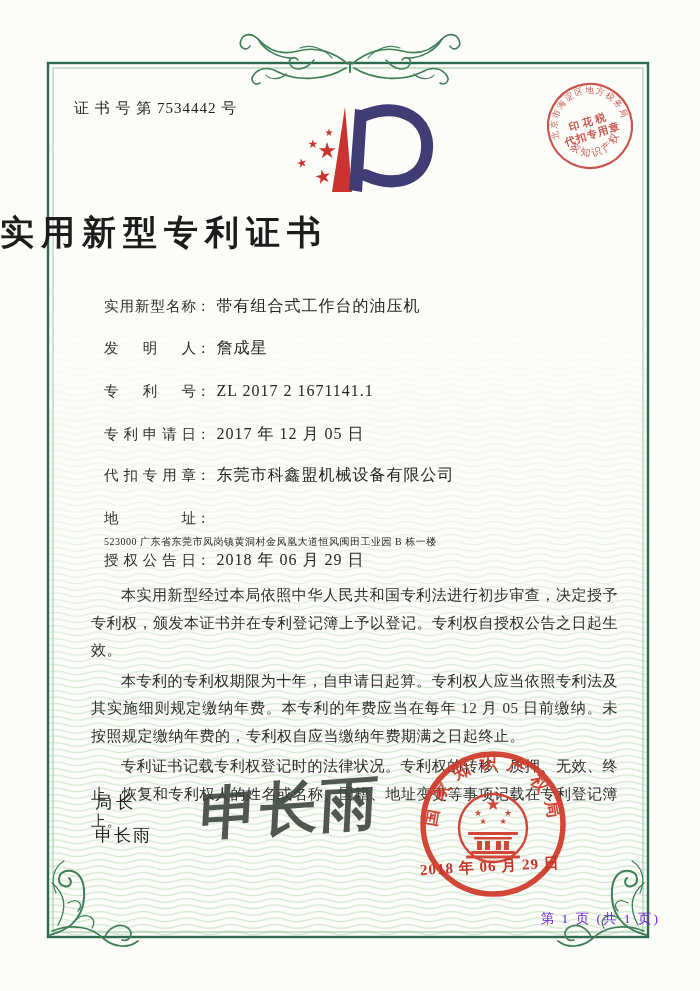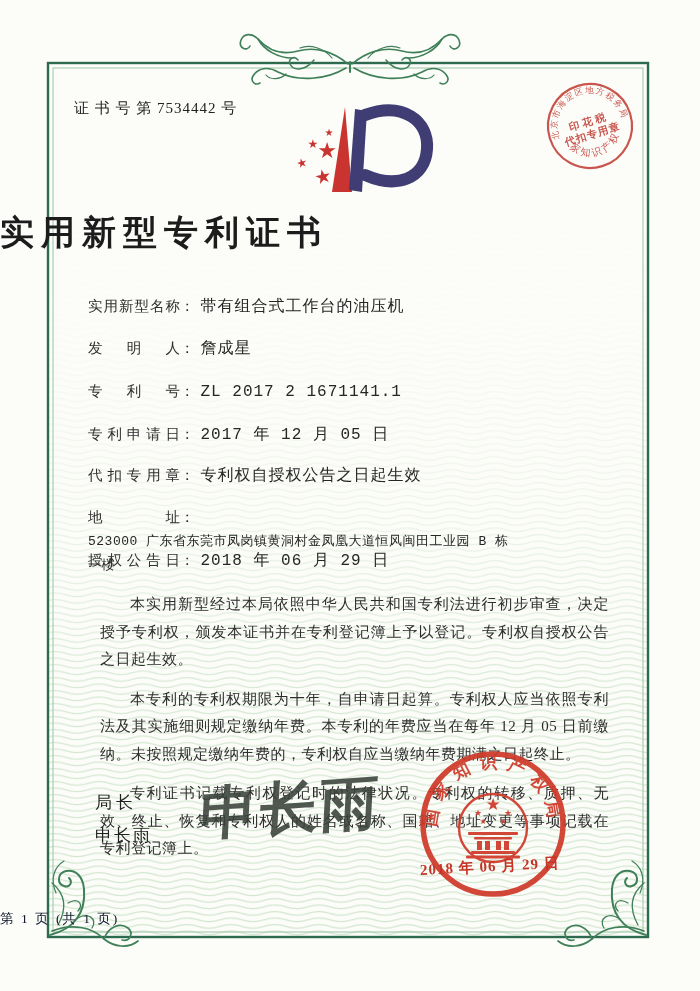--- a/index.html
+++ b/index.html
@@ -15,42 +15,42 @@
   .fade{
     position:absolute;left:48px;top:63px;width:600px;height:874px;
     background:linear-gradient(180deg,rgba(252,252,249,1) 0%,rgba(252,252,249,.95) 30%,
                rgba(252,252,249,.6) 52%,rgba(252,252,249,.1) 72%,rgba(252,252,249,0) 100%);
   }
   
   .certno{left:74px;top:99px;font-size:15px;letter-spacing:1px;color:#222;}
   .title{left:0;top:210px;width:700px;text-align:left;font-size:34px;
          font-weight:600;letter-spacing:7px;color:#1c1c1c;}
   .fields{left:88px;top:296px;width:540px;font-size:15px;}
-  .frow{position:absolute;left:0;white-space:nowrap;font-family:Liberation Mono, monospace;}
+  .frow{position:absolute;left:16px;white-space:nowrap;}
   .flabel{display:inline-block;width:92px;text-align:justify;text-align-last:justify;
           font-size:14.5px;color:#2f2f2f;vertical-align:baseline;}
   .fcolon{display:inline-block;font-size:14.5px;margin-right:6px;}
   .fvalue{font-size:16px;letter-spacing:1px;color:#262626;}
   .frow.addr{white-space:normal;width:532px;}
   .frow.addr .fvalue{display:inline-block;vertical-align:top;width:432px;
-                     letter-spacing:.5px;font-size:13px;line-height:24px;}
+                     letter-spacing:.5px;font-size:10px;line-height:24px;}
   .frow.addr .flabel,.frow.addr .fcolon{vertical-align:top;line-height:24px;}
   .gazette2{position:absolute;left:267px;top:0;white-space:nowrap;}
   .paras{left:88px;top:579px;width:533px;font-size:15px;line-height:27.5px;
          letter-spacing:.5px;text-align:justify;color:#2d2d2d;}
-  .paras p{margin:12px;text-indent:2em;}
+  .paras p{margin:3px;text-indent:2em;}
   .sig-post{left:95px;top:791px;font-size:17px;letter-spacing:4px;color:#222;}
   .sig-name{left:95px;top:824px;font-size:17px;letter-spacing:2px;color:#222;}
   .autograph{left:200px;top:770px;width:180px;font-size:58px;color:#39423a;
              transform:rotate(-4deg) skewX(-7deg);letter-spacing:2px;
              font-weight:bold;opacity:.88;}
   .sealdate{left:420px;top:857px;width:150px;font-size:15px;color:#c53527;
             letter-spacing:1px;transform:rotate(-3deg);font-weight:600;}
-  .footer{left:0;top:910px;width:660px;text-align:left;font-size:13.5px;
-          letter-spacing:2px;color:#0f172a;}
+  .footer{left:0;top:910px;width:660px;text-align:right;font-size:13.5px;
+          letter-spacing:2px;color:#6d28d9;}
   .stamp-svg{left:538px;top:76px;}
   .seal-svg{left:403px;top:734px;}
   .logo-svg{left:285px;top:93px;}
 </style>
 </head>
 <body>
 
 <div class="page">
 
   <svg class="deco" width="700" height="991">
@@ -156,21 +156,21 @@
     <div class="frow" style="top:42px">
       <span class="flabel">发明人</span><span class="fcolon">：</span><span class="fvalue">詹成星</span>
     </div>
     <div class="frow" style="top:86px">
       <span class="flabel">专利号</span><span class="fcolon">：</span><span class="fvalue">ZL 2017 2 1671141.1</span>
     </div>
     <div class="frow" style="top:128px">
       <span class="flabel">专利申请日</span><span class="fcolon">：</span><span class="fvalue">2017 年 12 月 05 日</span>
     </div>
     <div class="frow" style="top:169px">
-      <span class="flabel">代扣专用章</span><span class="fcolon">：</span><span class="fvalue">专利权自授权公告之日起生效</span>
+      <span class="flabel">代扣专用章</span><span class="fcolon">：</span><span class="fvalue">东莞市科鑫盟机械设备有限公司</span>
     </div>
     <div class="frow addr" style="top:210px">
       <span class="flabel">地址</span><span class="fcolon">：</span><span class="fvalue">523000 广东省东莞市凤岗镇黄洞村金凤凰大道恒风闽田工业园 B 栋一楼</span>
     </div>
     <div class="frow" style="top:254px">
       <span class="flabel">授权公告日</span><span class="fcolon">：</span><span class="fvalue">2018 年 06 月 29 日</span>
     </div>
   </div>
 
   <div class="abs paras">

